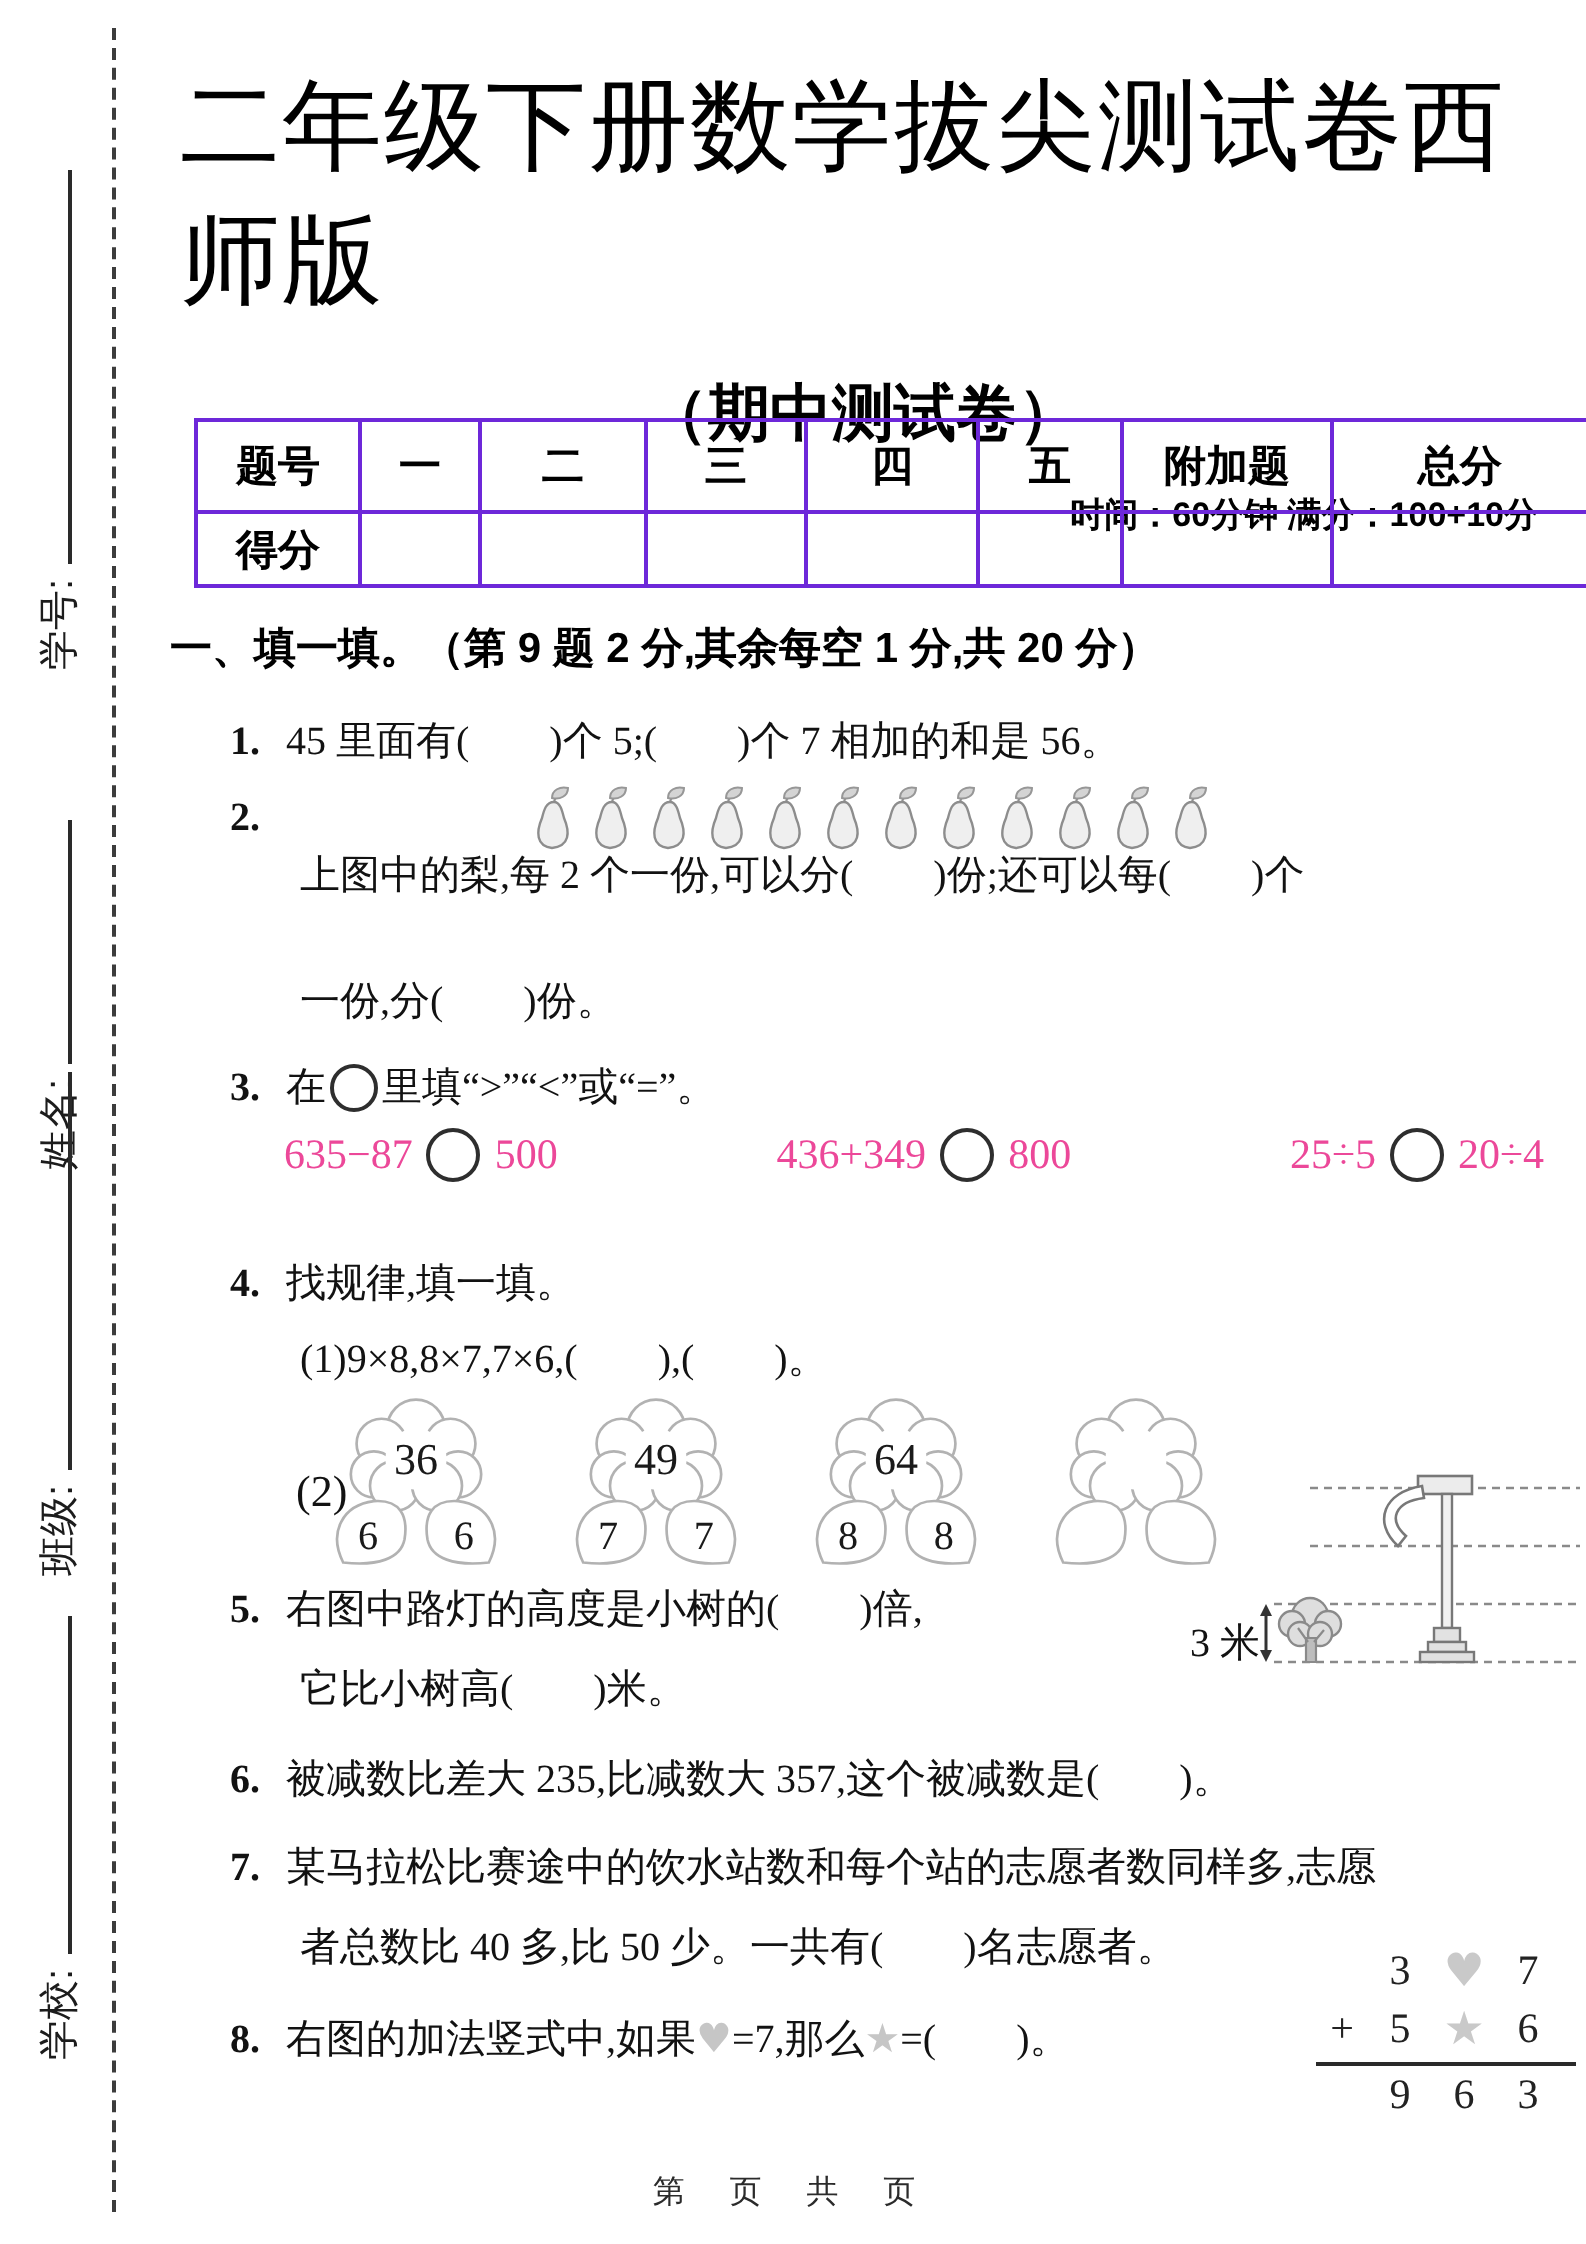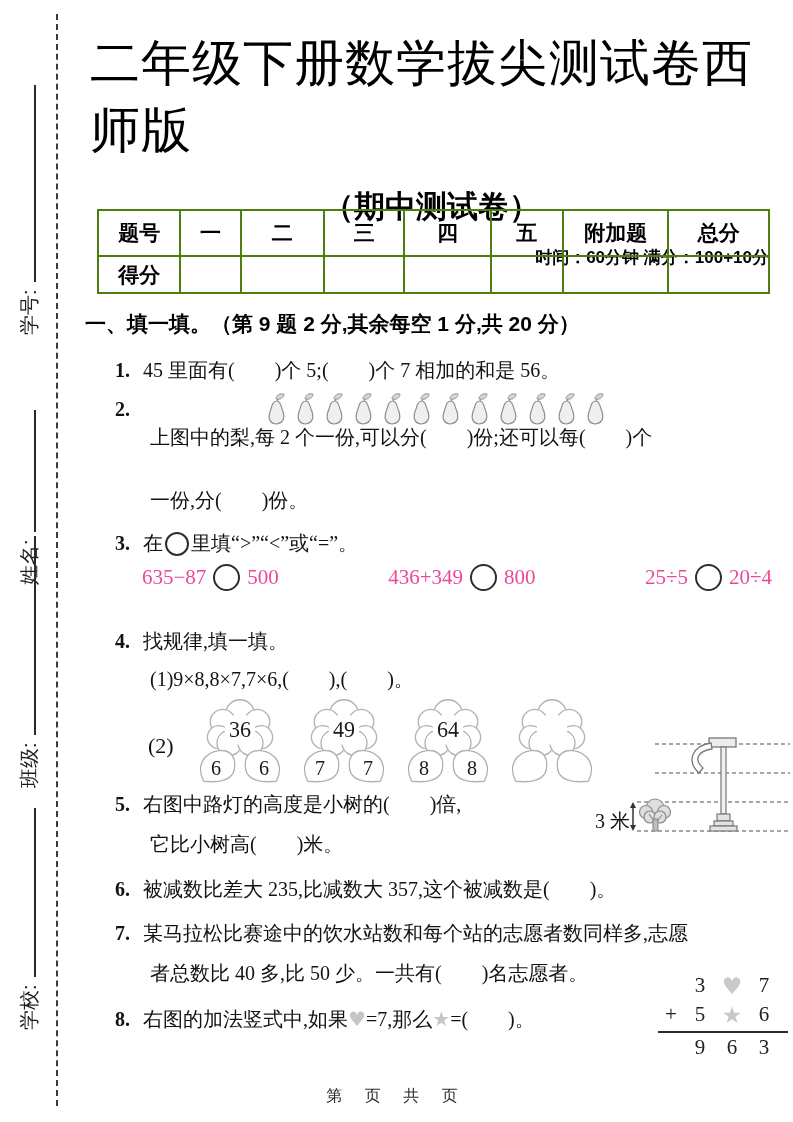--- a/index.html
+++ b/index.html
@@ -36,21 +36,21 @@
     font-size:17px; font-weight:bold;
     font-family:"Liberation Sans","DejaVu Sans",sans-serif; color:#000;
   }
   
   .score-table {
     position:absolute; left:97px; top:209px; width:673px;
     border-collapse:collapse; table-layout:fixed;
     font-family:"Liberation Sans","DejaVu Sans",sans-serif;
   }
   .score-table td {
-    border:2px solid #4d7c0f; text-align:center; vertical-align:middle;
+    border:2px solid #6d28d9; text-align:center; vertical-align:middle;
     font-size:21px; font-weight:bold; color:#000;
   }
   .score-table tr:first-child td { height:46px; }
   .score-table tr:last-child td  { height:37px; }
   
   .section-heading {
     position:absolute; left:85px; top:310px; white-space:nowrap;
     font-family:"Liberation Sans","DejaVu Sans",sans-serif;
     font-size:21px; font-weight:bold; color:#000;
   }
@@ -61,21 +61,21 @@
     border-radius:50%; vertical-align:-6px; margin:0 2px;
   }
   .expr-row {
     position:absolute; left:142px; top:564px; width:630px;
     display:flex; justify-content:space-between; font-size:21px; color:#ec4899;
   }
   .expr { display:flex; align-items:center; gap:7px; }
   .expr .inline-circle { width:27px; height:27px; vertical-align:middle; margin:0; }
   
   .pears   { position:absolute; left:263px; top:391px; display:flex; gap:2px; }
-  .flowers { position:absolute; left:194px; top:697px; display:flex; gap:12px; }
+  .flowers { position:absolute; left:162px; top:697px; display:flex; gap:28px; }
   
   .lamp-fig { position:absolute; left:593px; top:720px; width:198px; height:140px; }
   .fig-label { position:absolute; left:2px; top:88px; font-size:20px; color:#121212; white-space:nowrap; }
   
   .add-fig { position:absolute; left:658px; top:971px; width:130px; font-size:21px; color:#222; }
   .add-row { display:flex; height:29px; align-items:center; }
   .add-row .plus { width:26px; text-align:center; }
   .add-row .pad  { width:26px; }
   .add-row .cell { width:32px; text-align:center; }
   .add-rule { border-bottom:2px solid #2a2a2a; margin-top:2px; }
@@ -120,21 +120,21 @@
   <table class="score-table">
     <tbody>
         <tr>
       <td style="width:82px">题号</td>
       <td style="width:60px">一</td>
       <td style="width:83px">二</td>
       <td style="width:80px">三</td>
       <td style="width:86px">四</td>
       <td style="width:72px">五</td>
       <td style="width:105px">附加题</td>
-      <td style="width:100px">总分</td>
+      <td style="width:128px">总分</td>
     </tr>
     <tr>
       <td>得分</td>
       <td></td>
       <td></td>
       <td></td>
       <td></td>
       <td></td>
       <td></td>
       <td></td>

